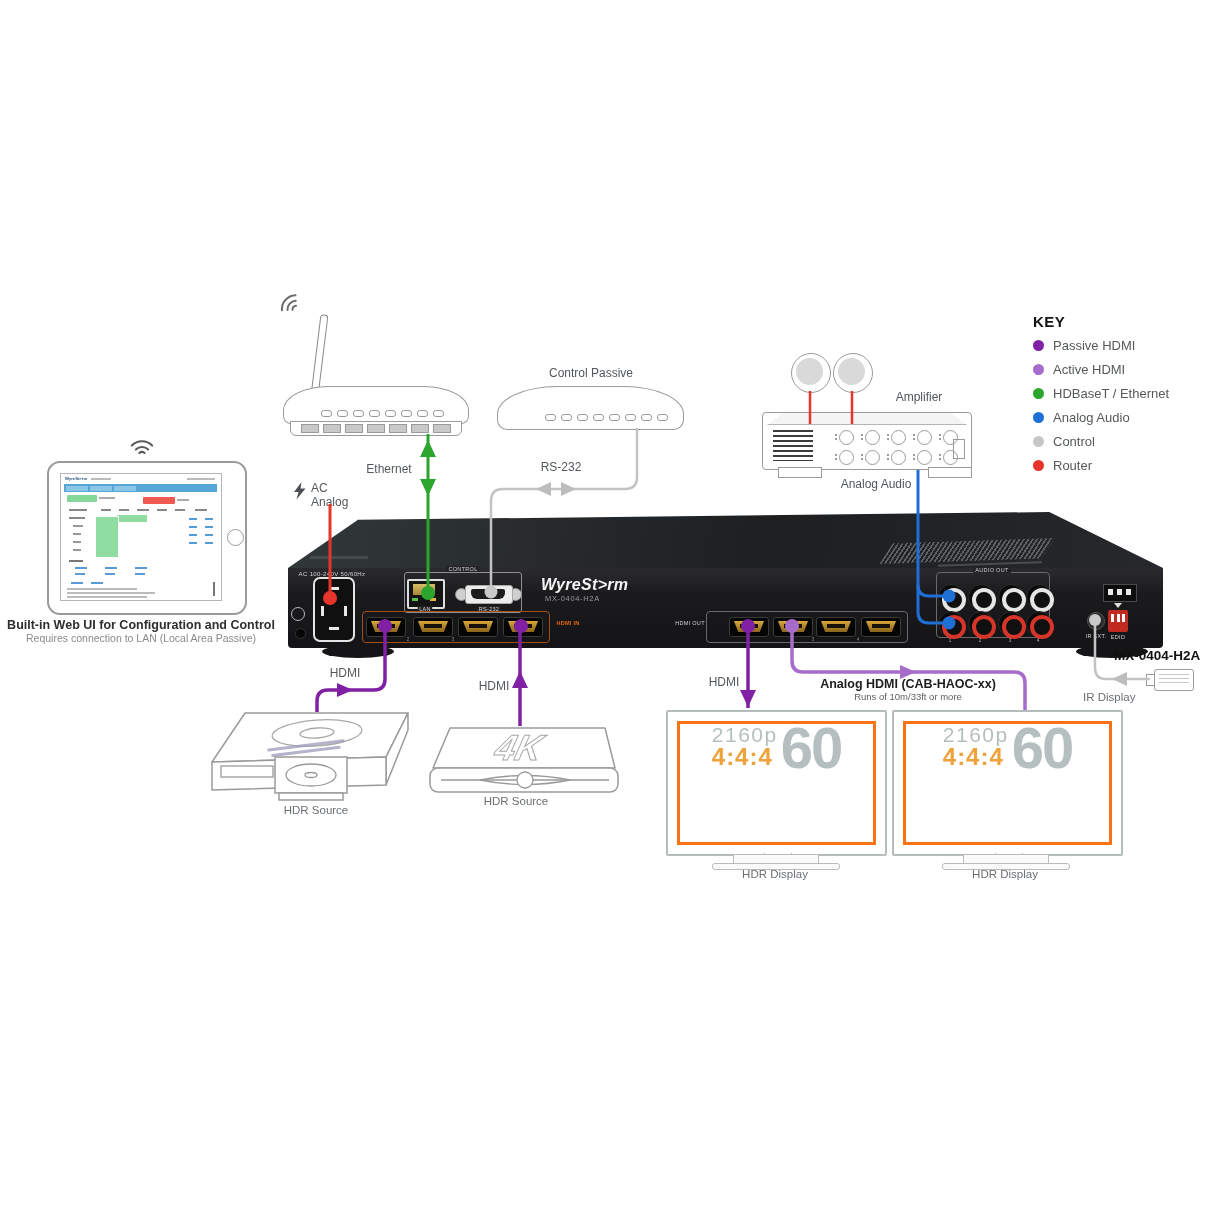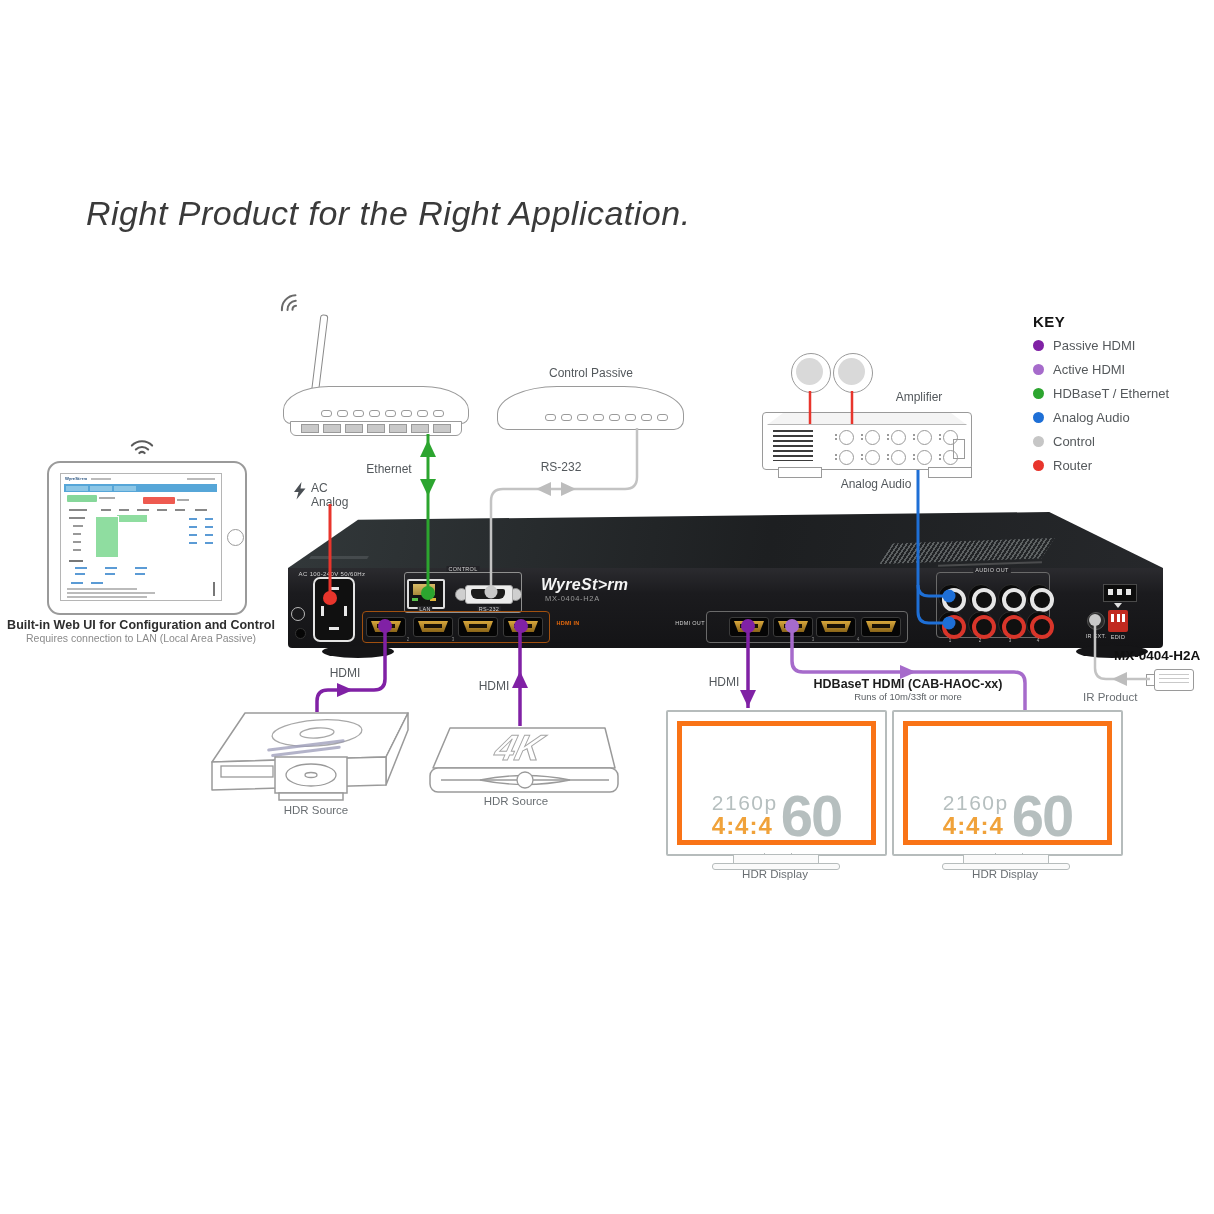--- a/index.html
+++ b/index.html
@@ -32,37 +32,36 @@
   .hdmi i b{position:absolute;left:6px;right:6px;top:3px;height:4px;background:#191106;display:block;}
   .rca{position:absolute;width:24px;height:24px;border-radius:50%;background:#0b0b0b;border:1px solid #2c2c2c;}
   .rca i{position:absolute;left:3px;top:3px;width:16px;height:16px;border-radius:50%;display:block;background:#101010;}
   .rca.white i{border:4px solid #e6e6e6;}
   .rca.red i{border:4px solid #d8352a;}
   .knobs{position:absolute;display:grid;grid-template-columns:repeat(5,1fr);grid-gap:5px 11px;}
   .knob{width:13px;height:13px;border:1.5px solid #9a9a9a;border-radius:50%;position:relative;}
   .knob::before{content:"";position:absolute;left:-5px;top:3px;width:2px;height:2px;background:#9a9a9a;box-shadow:0 4px 0 #9a9a9a;}
   
   .tv{position:absolute;background:#fff;border:2px solid #b6bcbc;border-radius:2px;}
-  .tv .screen{position:absolute;left:9px;right:9px;top:9px;bottom:9px;border:5px solid #f97316;
-              display:flex;align-items:flex-end;justify-content:center;}
+  .tv .screen{position:absolute;left:9px;right:9px;top:9px;bottom:9px;border:3px solid #f97316;
+              display:flex;align-items:flex-start;justify-content:center;}
   .res{display:flex;align-items:flex-start;}
   .res .col{display:flex;flex-direction:column;align-items:flex-start;line-height:1.02;}
   .res .r1{font-size:21px;color:#b6bfbf;letter-spacing:1.5px;font-weight:500;}
   .res .r2{font-size:24px;color:#f0a23a;font-weight:700;letter-spacing:1px;}
   .res .r3{font-size:58px;color:#b6bfbf;font-weight:700;line-height:.82;margin-left:3px;letter-spacing:-2px;}
   .neck{position:absolute;background:#fafafa;border:1.5px solid #b6bcbc;}
   
   .wm{position:absolute;}
 </style>
 </head>
 <body>
 
 <div id="canvas">
 
-  <div class="title">Right Product for the Right Application.</div>
 
   <div class="key">
     <h3>KEY</h3>
     <div class="key-item">
       <span class="key-dot" style="background:#8021A5"></span>
       <span class="kl">Passive HDMI</span>
       </div>
     <div class="key-item">
       <span class="key-dot" style="background:#A66BCB"></span>
       <span class="kl">Active HDMI</span>
@@ -329,33 +328,33 @@
     <div class="abs" style="left:8.5px;top:4px;width:3px;height:8px;background:#fff;"></div>
     <div class="abs" style="left:14px;top:4px;width:3px;height:8px;background:#fff;"></div>
   </div>
   <div class="plabel" style="left:1118px;top:634px;">EDID</div>
   <div class="abs" style="left:1114px;top:648px;font-size:13.5px;font-weight:700;color:#111;white-space:nowrap;">MX-0404-H2A</div>
 
   <div class="abs" style="left:1146px;top:674px;width:8px;height:10px;background:#fff;border:1.5px solid #9a9a9a;"></div>
   <div class="abs" style="left:1154px;top:669px;width:38px;height:20px;background:#fff;border:1.5px solid #9a9a9a;border-radius:3px;">
     <div class="abs" style="left:4px;top:4px;right:4px;height:10px;background:repeating-linear-gradient(180deg,#c9c9c9 0 1.5px,transparent 1.5px 4px);"></div>
   </div>
-  <div class="lbl-l" style="left:1083px;top:691px;font-size:11.5px;color:#6a6f73;">IR Product</div>
+  <div class="lbl-l" style="left:1083px;top:691px;font-size:11.5px;color:#6a6f73;">IR Display</div>
 
   <div class="lbl" style="left:389px;top:462px;">Ethernet</div>
   <div class="lbl" style="left:561px;top:460px;">RS-232</div>
   <svg class="abs" style="left:294px;top:482px;" width="12" height="18" viewBox="0 0 12 18">
     <polygon points="7.5,0 0,10 4.5,10 2.5,17.5 11.5,6.5 6.5,6.5" fill="#4a4f54"></polygon>
   </svg>
   <div class="lbl-l" style="left:311px;top:481px;">AC</div>
   <div class="lbl-l" style="left:311px;top:495px;">Analog</div>
   <div class="lbl" style="left:345px;top:666px;">HDMI</div>
   <div class="lbl" style="left:494px;top:679px;">HDMI</div>
   <div class="lbl" style="left:724px;top:675px;">HDMI</div>
-  <div class="lbl" style="left:908px;top:677px;font-weight:700;color:#1d1d1d;font-size:12.5px;">HDBaseT HDMI (CAB-HAOC-xx)</div>
+  <div class="lbl" style="left:908px;top:677px;font-weight:700;color:#1d1d1d;font-size:12.5px;">Analog HDMI (CAB-HAOC-xx)</div>
   <div class="lbl" style="left:908px;top:691px;font-size:9.5px;color:#5a5f63;">Runs of 10m/33ft or more</div>
 
   <svg class="abs" style="left:205px;top:700px;" width="210" height="104" viewBox="0 0 210 104">
     <g fill="#fff" stroke="#9a9a9a" stroke-width="1.5" stroke-linejoin="round">
       <path d="M7,62 L40,13 L203,13 L181,57 Z"></path>
       <path d="M181,57 L203,13 L203,30 L181,85 Z"></path>
       <path d="M7,62 L181,57 L181,85 L7,90 Z"></path>
     </g>
     <g fill="none" stroke="#a8a8a8" stroke-width="1.3">
       <ellipse cx="112" cy="33" rx="45" ry="13" transform="rotate(-4 112 33)"></ellipse>

